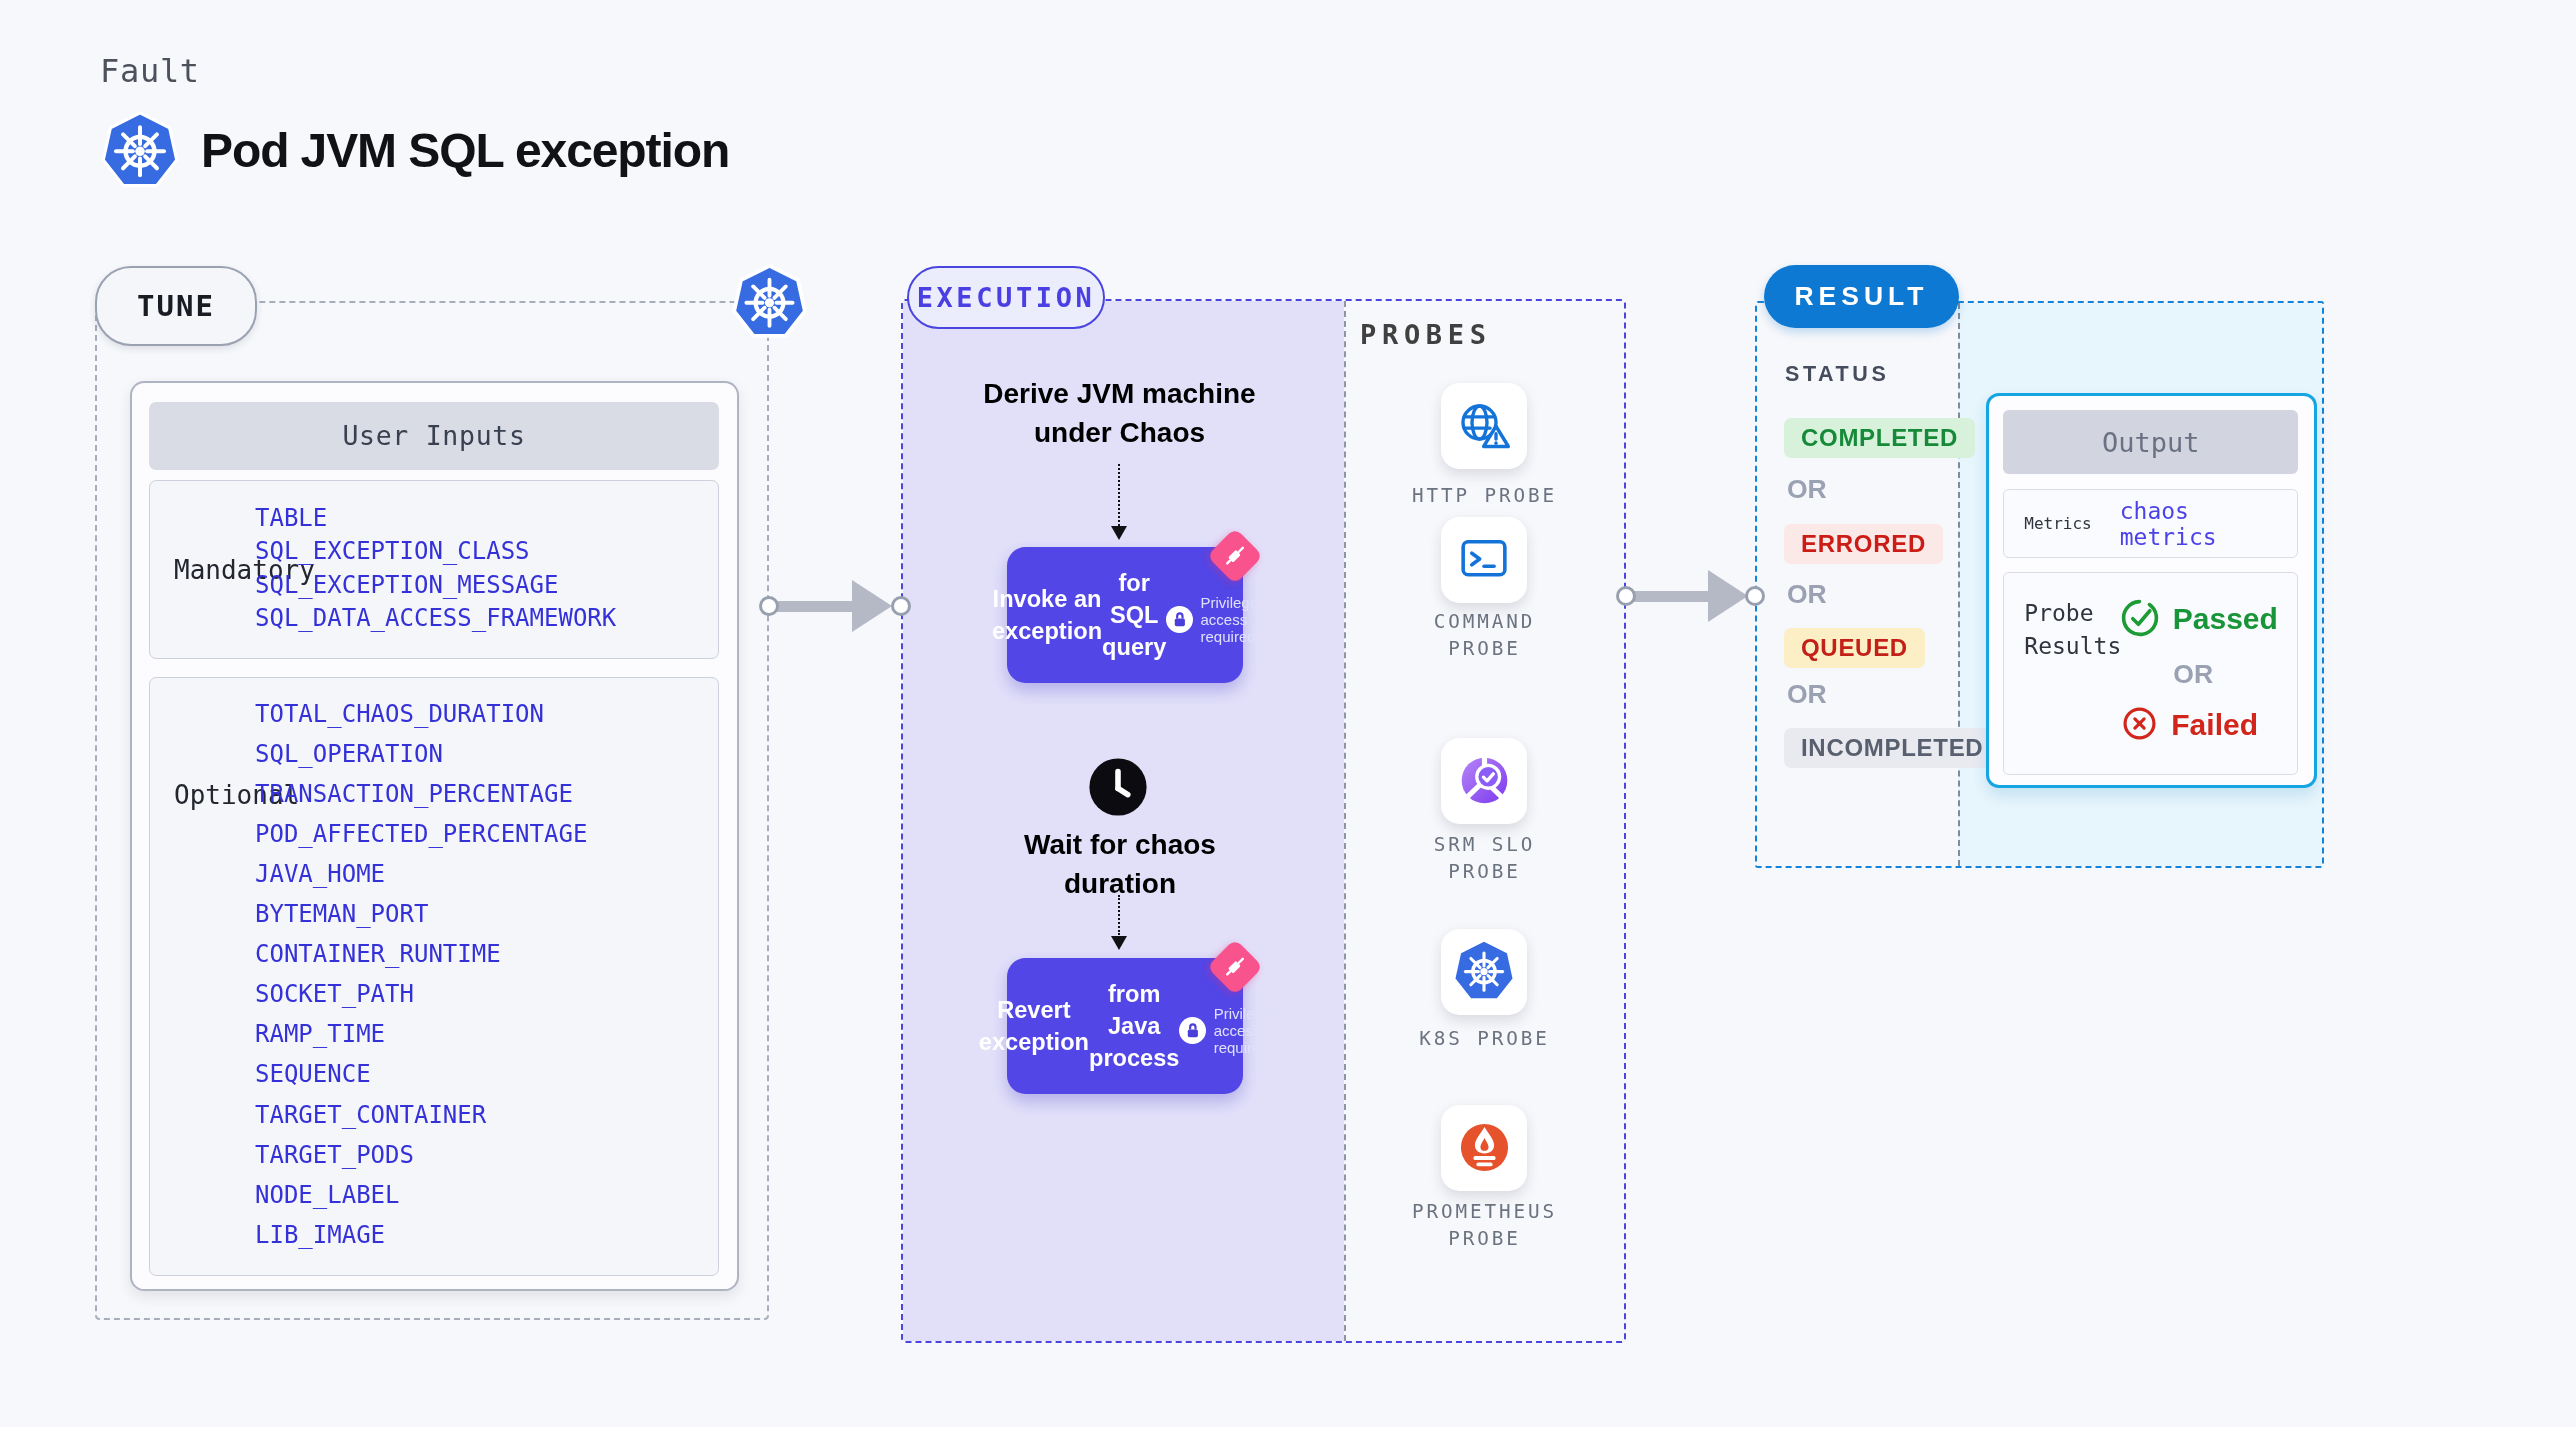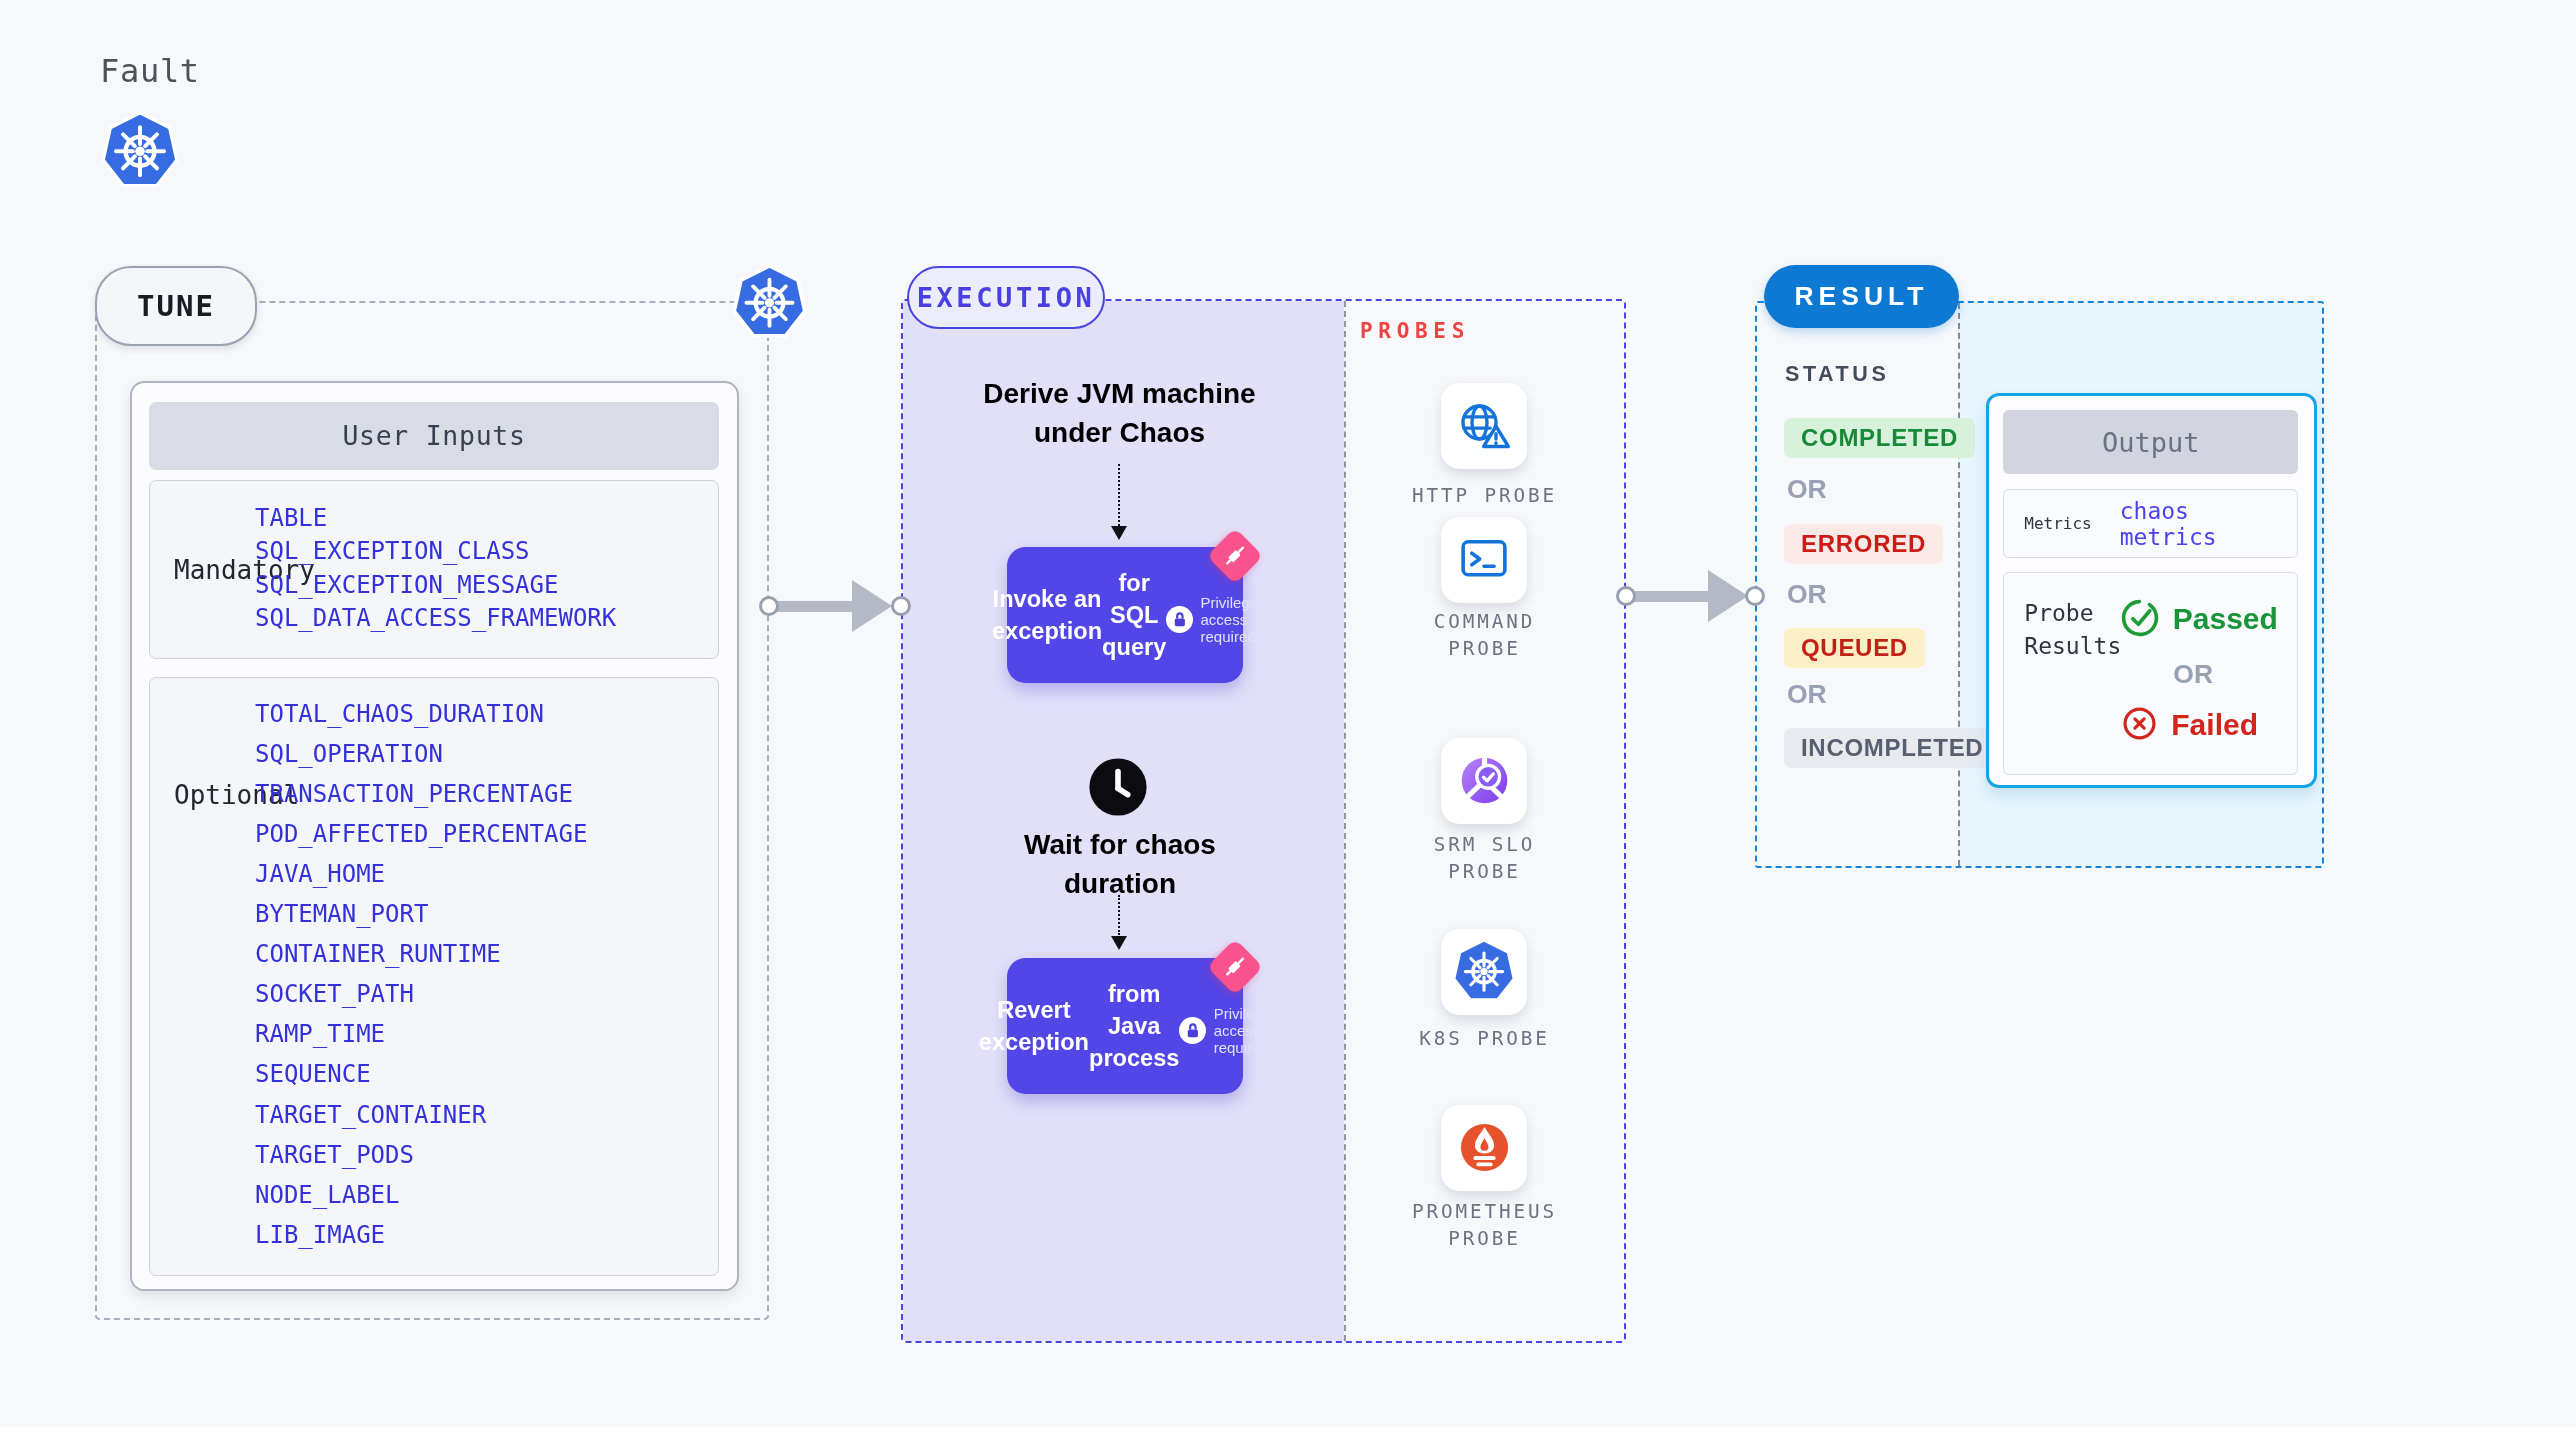--- a/index.html
+++ b/index.html
@@ -53,21 +53,21 @@
   .node{width:236px;height:136px;background:#5246e6;border-radius:18.6px;box-shadow:0 7.2px 15.8px rgba(60,50,200,.28);
     display:flex;flex-direction:row;align-items:center;justify-content:center;z-index:3;}
   .node .t{color:#ffffff;font-weight:bold;font-size:23.6px;line-height:32px;text-align:center;}
   .node .priv{display:flex;align-items:center;margin-top:8.6px;}
   .node .priv .txt{color:#dfe1fb;font-size:15px;margin-left:7.2px;}
   .lock-circle{width:27px;height:27px;border-radius:50%;background:#ffffff;display:flex;align-items:center;justify-content:center;}
   .chaos-badge{position:absolute;right:-11.5px;top:-11.5px;width:40px;height:40px;background:#f9538d;border-radius:8.6px;
     transform:rotate(45deg);display:flex;align-items:center;justify-content:center;box-shadow:0 2.9px 7.2px rgba(230,50,120,.35);}
   .chaos-badge svg{transform:rotate(-45deg);}
   .clock{left:1088px;top:757px;}
-  .probes-label{left:1360px;top:319px;font-size:21px;font-weight:600;color:#ef4444;letter-spacing:5.7px;}
+  .probes-label{left:1360px;top:319px;font-size:27px;font-weight:600;color:#404040;letter-spacing:5.7px;}
   .probe-card{left:1441px;width:86px;height:86px;background:#ffffff;border-radius:18.6px;
     box-shadow:0 5.7px 13px rgba(25,30,60,.13);display:flex;align-items:center;justify-content:center;}
   .probe-name{left:1384px;width:201px;text-align:center;font-size:19.3px;font-weight:500;color:#6b7280;
     letter-spacing:2.9px;line-height:26.5px;}
 
   
   .result-box{left:1755px;top:301px;width:569px;height:567px;border:2.9px dashed #1283da;border-radius:2.9px;}
   .result-fill{position:absolute;left:201px;top:0;bottom:0;right:0;background:#e7f5fc;}
   .result-divider{position:absolute;left:201px;top:0;bottom:0;width:0;border-left:2.1px dashed #7f8b9d;}
   .status-label{left:1785px;top:362px;font-size:21.5px;font-weight:bold;color:#454d5c;letter-spacing:3.6px;}
@@ -120,20 +120,21 @@
         <line x1="41" y1="51" x2="20" y2="51"></line>
           <line x1="59" y1="51" x2="80" y2="51"></line>
         <line x1="43.6" y1="44.6" x2="28.8" y2="29.8"></line>
           <line x1="56.4" y1="57.4" x2="71.2" y2="72.2"></line>
         <line x1="43.6" y1="57.4" x2="28.8" y2="72.2"></line>
           <line x1="56.4" y1="44.6" x2="71.2" y2="29.8"></line>
       </g>
       <circle cx="50" cy="51" r="6" fill="#ffffff"></circle>
     </svg>
   </div>
+  <div class="abs page-title">Pod JVM SQL exception</div>
 
   <div class="abs tune-box"></div>
   <div class="abs badge-pill tune-badge mono">TUNE</div>
   <div class="abs k8s-corner">
     <svg viewBox="0 0 100 100" width="77" height="80">
       <polygon points="50,3 87,21.5 96,62 70.8,94 29.2,94 4,62 13,21.5" fill="#366be2" stroke="#ffffff" stroke-width="5"></polygon>
       <circle cx="50" cy="51" r="18" fill="none" stroke="#ffffff" stroke-width="5.5"></circle>
       <g stroke="#ffffff" stroke-width="5" stroke-linecap="round">
         <line x1="50" y1="42" x2="50" y2="21"></line>
           <line x1="50" y1="60" x2="50" y2="81"></line>

